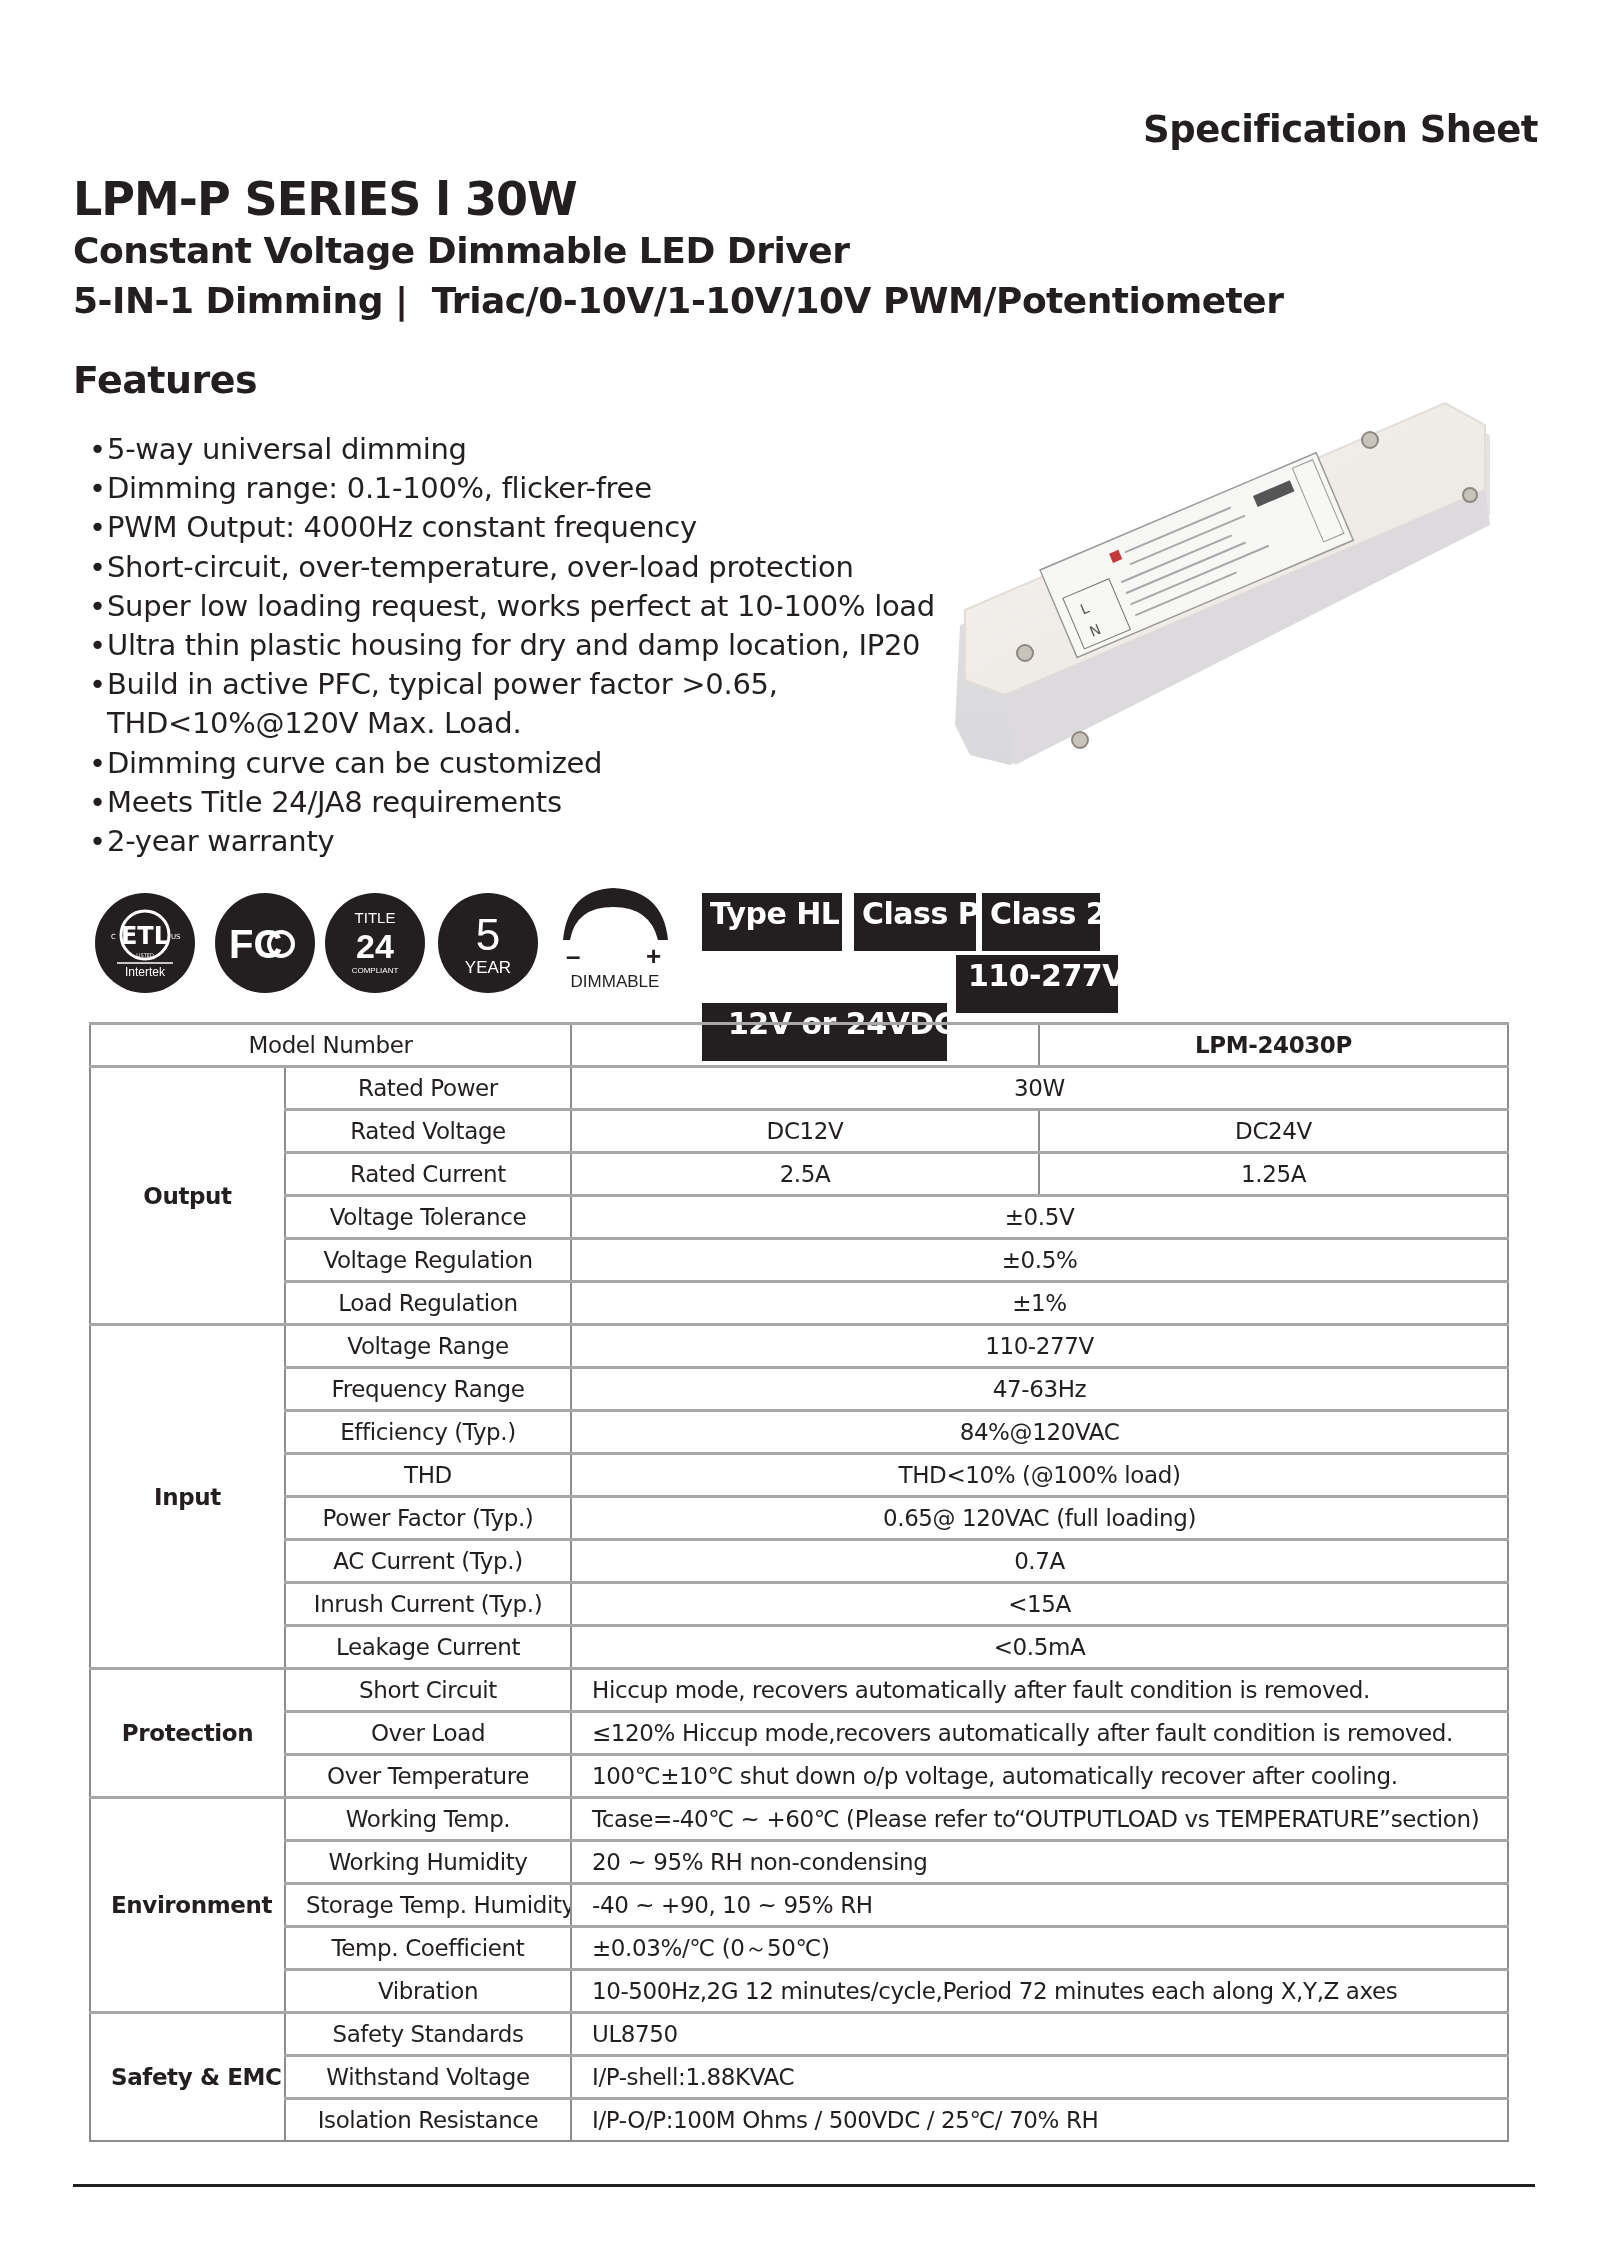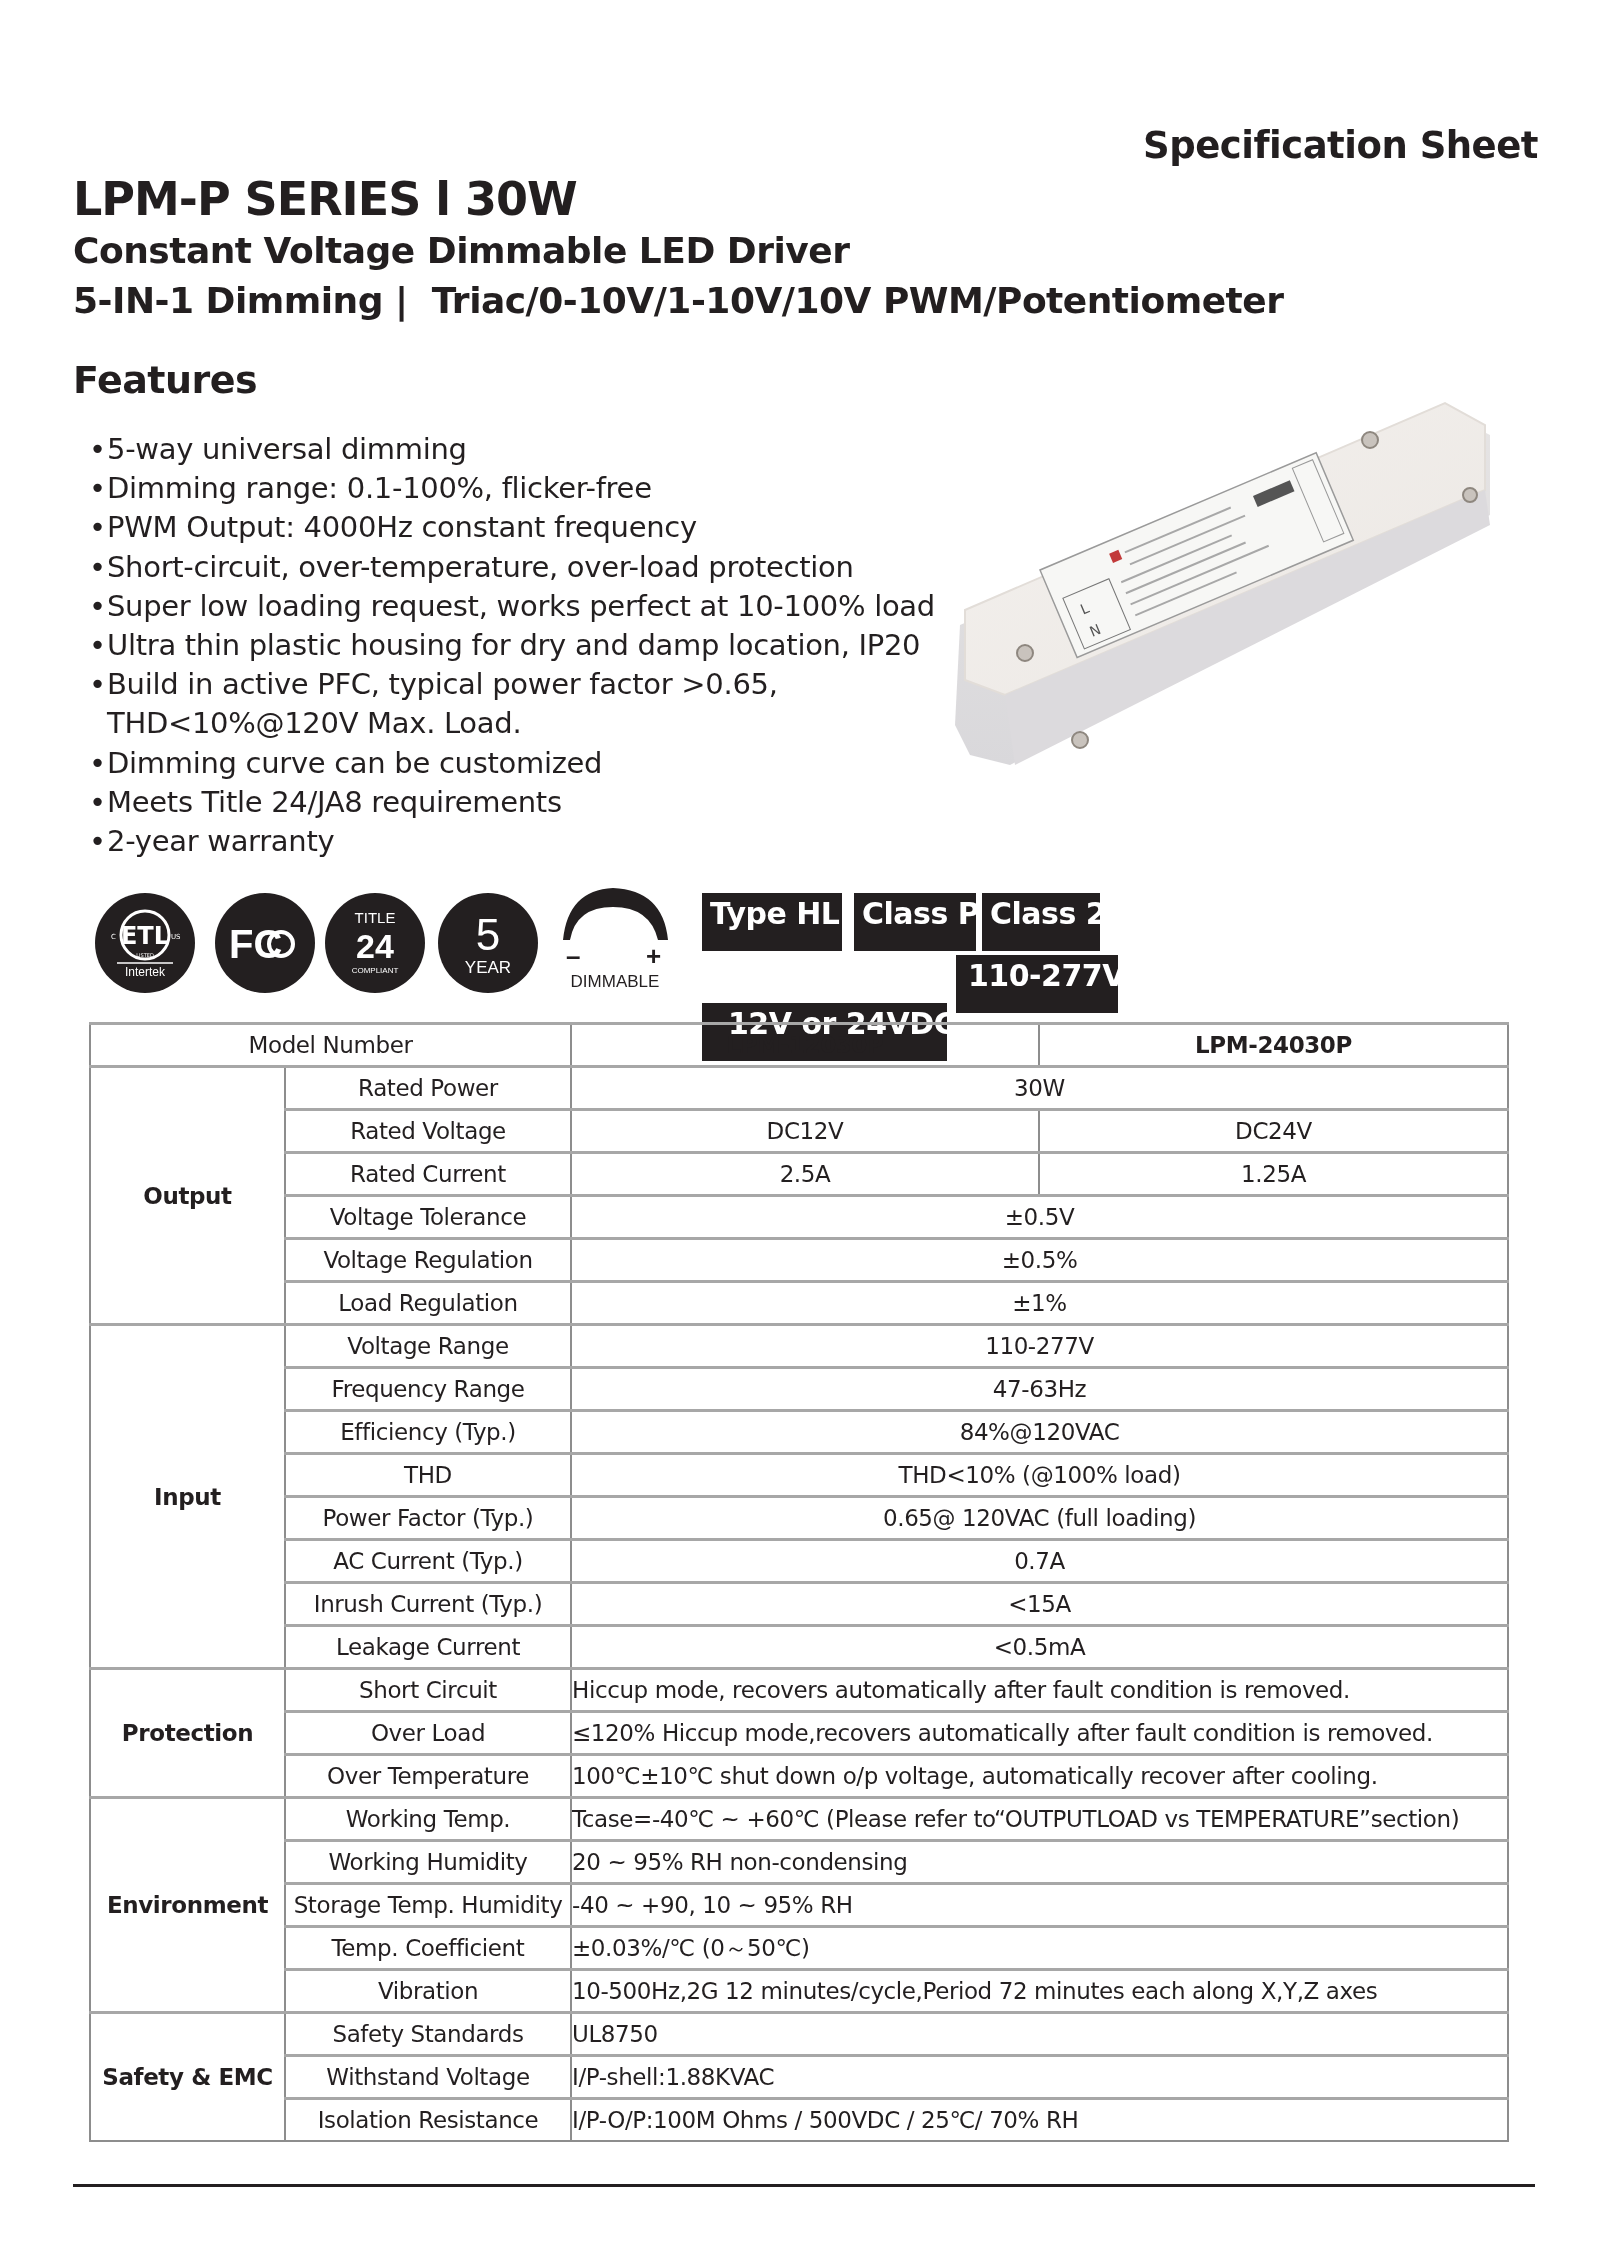--- a/index.html
+++ b/index.html
@@ -1,19 +1,19 @@
 <!DOCTYPE html>
 <html><head>
 <meta charset="utf-8">
 <style>
   html, body { margin: 0; padding: 0; background: #ffffff; }
   body { width: 1600px; height: 2263px; position: relative; overflow: hidden;
          font-family: "DejaVu Sans", "Liberation Sans", sans-serif; color: #231f20; }
 
-  #spec-sheet-label { position: absolute; right: 62px; top: 124px; font-size: 37px; font-weight: bold;
+  #spec-sheet-label { position: absolute; right: 62px; top: 108px; font-size: 37px; font-weight: bold;
                       font-family: "DejaVu Sans", sans-serif; letter-spacing: -0.5px; }
   #series-title { position: absolute; left: 73px; top: 172px; font-size: 46px; font-weight: bold;
                   letter-spacing: -1px; font-family: "DejaVu Sans", sans-serif; }
   #subtitle { position: absolute; left: 73px; top: 230px; font-size: 36px; font-weight: bold;
               letter-spacing: -0.5px; font-family: "DejaVu Sans", sans-serif; }
   #dimming-line { position: absolute; left: 73px; top: 280px; font-size: 36px; font-weight: bold;
                   letter-spacing: -0.5px; font-family: "DejaVu Sans", sans-serif; white-space: pre; }
   #features-heading { position: absolute; left: 73px; top: 358px; font-size: 38px; font-weight: bold;
                       font-family: "DejaVu Sans", sans-serif; letter-spacing: -0.5px; }
 
@@ -32,21 +32,21 @@
   .round-badge { position: absolute; top: 0; width: 100px; height: 100px; border-radius: 50%;
                  background: #231f20; color: #fff; text-align: center; }
   .tag { position: absolute; background: #231f20; color: #fff; font-weight: bold;
          font-family: "DejaVu Sans", sans-serif; font-size: 30px; line-height: 42px; height: 58px;
          padding: 0 8px; box-sizing: border-box; white-space: nowrap; letter-spacing: -0.5px; }
 
   
   #spec-table { position: absolute; left: 89px; top: 1022px; width: 1418px;
                 border-collapse: collapse; table-layout: fixed; font-size: 23px; color: #231f20;
                 font-family: "DejaVu Sans", sans-serif; letter-spacing: -0.4px; }
-  #spec-table td { border: 2px solid #8d8d8d; height: 40px; padding: 0 0; text-align: center;
+  #spec-table td { border: 2px solid #8d8d8d; height: 40px; padding: 0 20px; text-align: center;
                    white-space: nowrap; overflow: hidden; }
   #spec-table tr { border-top: 3px solid #a7a7a7; }
   #spec-table td.group { font-weight: bold; }
   #spec-table td.head-model { font-weight: bold; }
   #spec-table td.left { text-align: left; }
   #bottom-rule { position: absolute; left: 73px; top: 2184px; width: 1462px; height: 3px; background: #231f20; }
 </style>
 </head>
 <body>
 

